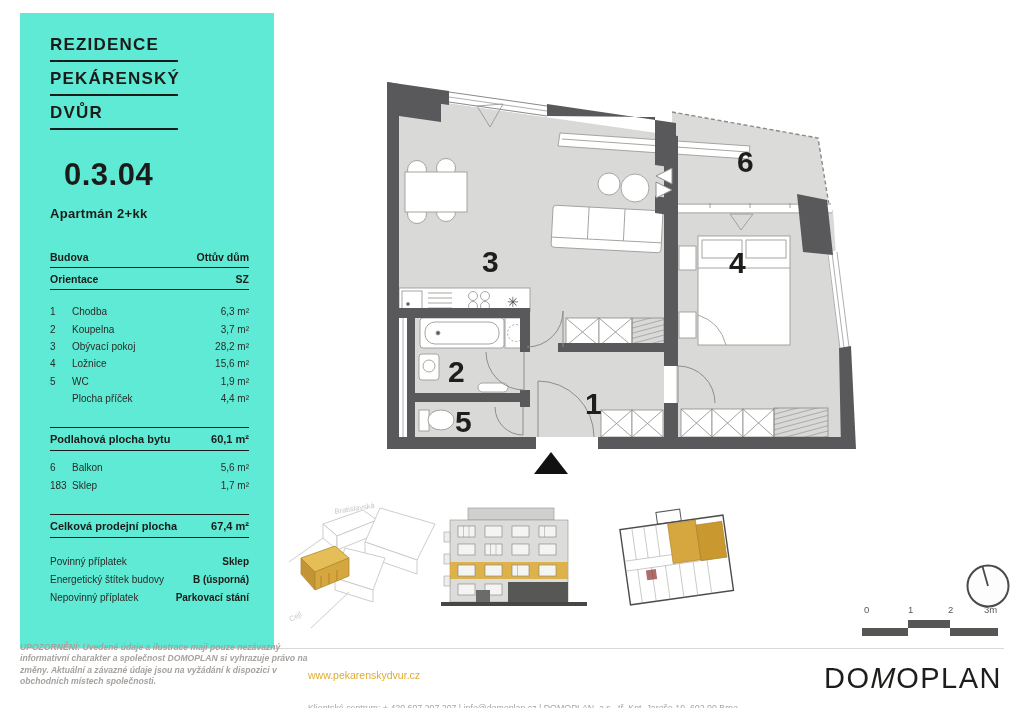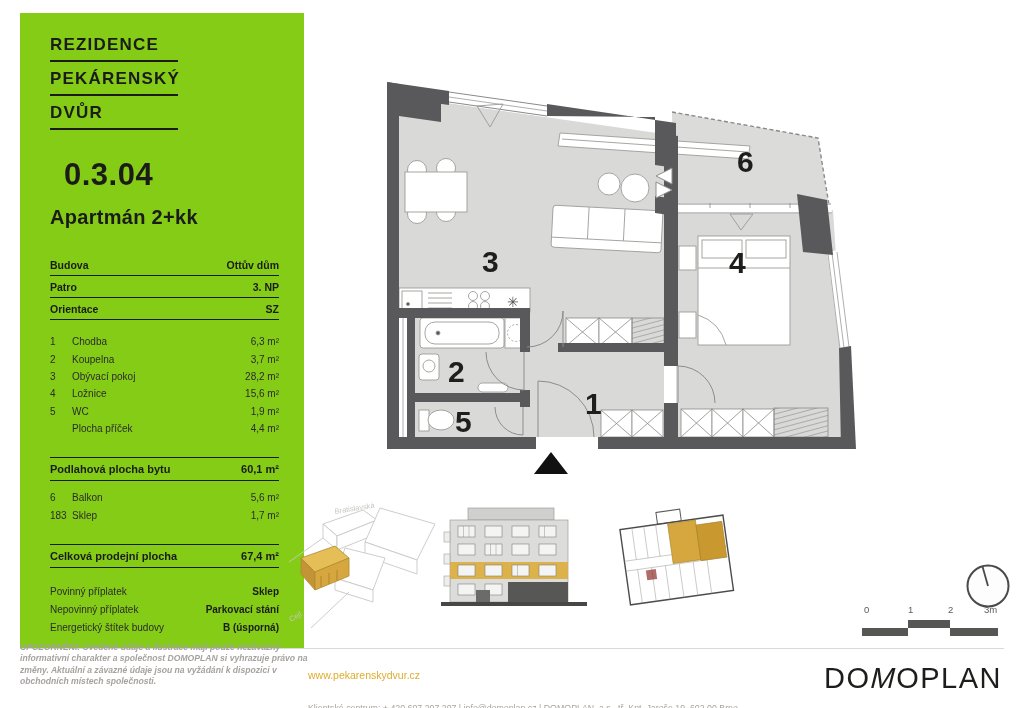--- a/index.html
+++ b/index.html
@@ -1,26 +1,26 @@
 <!DOCTYPE html>
 <html><head>
 <meta charset="utf-8">
 <style>
   html,body{margin:0;padding:0;}
   body{
     width:1024px;height:708px;position:relative;background:#ffffff;
     font-family:"Liberation Sans", sans-serif;color:#1b1b19;overflow:hidden;
   }
   
-  .panel{position:absolute;left:20px;top:13px;width:284px;height:635px;background:#84cc16;}
+  .panel{position:absolute;left:20px;top:13px;width:254px;height:635px;background:#5eead4;}
   .panel-inner{padding:22px 25px 0 30px;}
   .logo-line{font-size:17px;font-weight:700;letter-spacing:1.2px;border-bottom:2px solid #1b1b19;
     padding-bottom:5px;margin-bottom:7px;width:128px;}
   .unit-code{margin-top:27px;font-size:31px;font-weight:700;letter-spacing:.5px;margin-left:14px;}
-  .unit-type{margin-top:13px;font-size:20px;font-weight:700;letter-spacing:.3px;}
+  .unit-type{margin-top:13px;font-size:13px;font-weight:700;letter-spacing:.3px;}
   .info{margin-top:25px;}
   .info-row{display:flex;justify-content:space-between;align-items:center;font-size:10.5px;
     font-weight:700;padding:5px 0 4px;border-bottom:1.5px solid #1b1b19;}
   .rooms{margin-top:13px;font-size:10px;color:#2b2b29;}
   .room-row{display:flex;align-items:baseline;padding:3.2px 0;}
   .room-num{width:22px;}
   .room-name{flex:1;}
   .sum-row{display:flex;justify-content:space-between;align-items:baseline;font-weight:700;
     font-size:11px;border-top:1.5px solid #1b1b19;border-bottom:1.5px solid #1b1b19;
     padding:5px 0;margin-top:20px;}
@@ -63,24 +63,20 @@
 
     <div class="unit-code">0.3.04</div>
     <div class="unit-type">Apartmán 2+kk</div>
 
     <div class="info">
       <div class="info-row">
         <span>Budova</span>
         <span>Ottův dům</span>
       </div>
       <div class="info-row">
-        <span>Patro</span>
-        <span>3. NP</span>
-      </div>
-      <div class="info-row">
         <span>Orientace</span>
         <span>SZ</span>
       </div>
     </div>
 
     <div class="rooms">
       <div class="room-row">
         <span class="room-num">1</span>
         <span class="room-name">Chodba</span>
         <span class="room-area">6,3 m²</span>
@@ -134,26 +130,26 @@
       <span>Celková prodejní plocha</span>
       <span>67,4 m²</span>
     </div>
 
     <div class="opts">
       <div class="opt-row">
         <span>Povinný příplatek</span>
         <span class="opt-val">Sklep</span>
       </div>
       <div class="opt-row">
+        <span>Energetický štítek budovy</span>
+        <span class="opt-val">B (úsporná)</span>
+      </div>
+      <div class="opt-row">
         <span>Nepovinný příplatek</span>
         <span class="opt-val">Parkovací stání</span>
-      </div>
-      <div class="opt-row">
-        <span>Energetický štítek budovy</span>
-        <span class="opt-val">B (úsporná)</span>
       </div>
     </div>
   </div>
 </div>
 
 <div class="plan-wrap">
 <svg viewBox="375 60 500 425" width="500" height="425" xmlns="http://www.w3.org/2000/svg">
   <defs>
     <pattern id="hatch" patternUnits="userSpaceOnUse" width="5" height="5" patternTransform="rotate(75)">
       <line x1="0" y1="0" x2="0" y2="5" stroke="#7d7d7b" stroke-width="1"></line>

